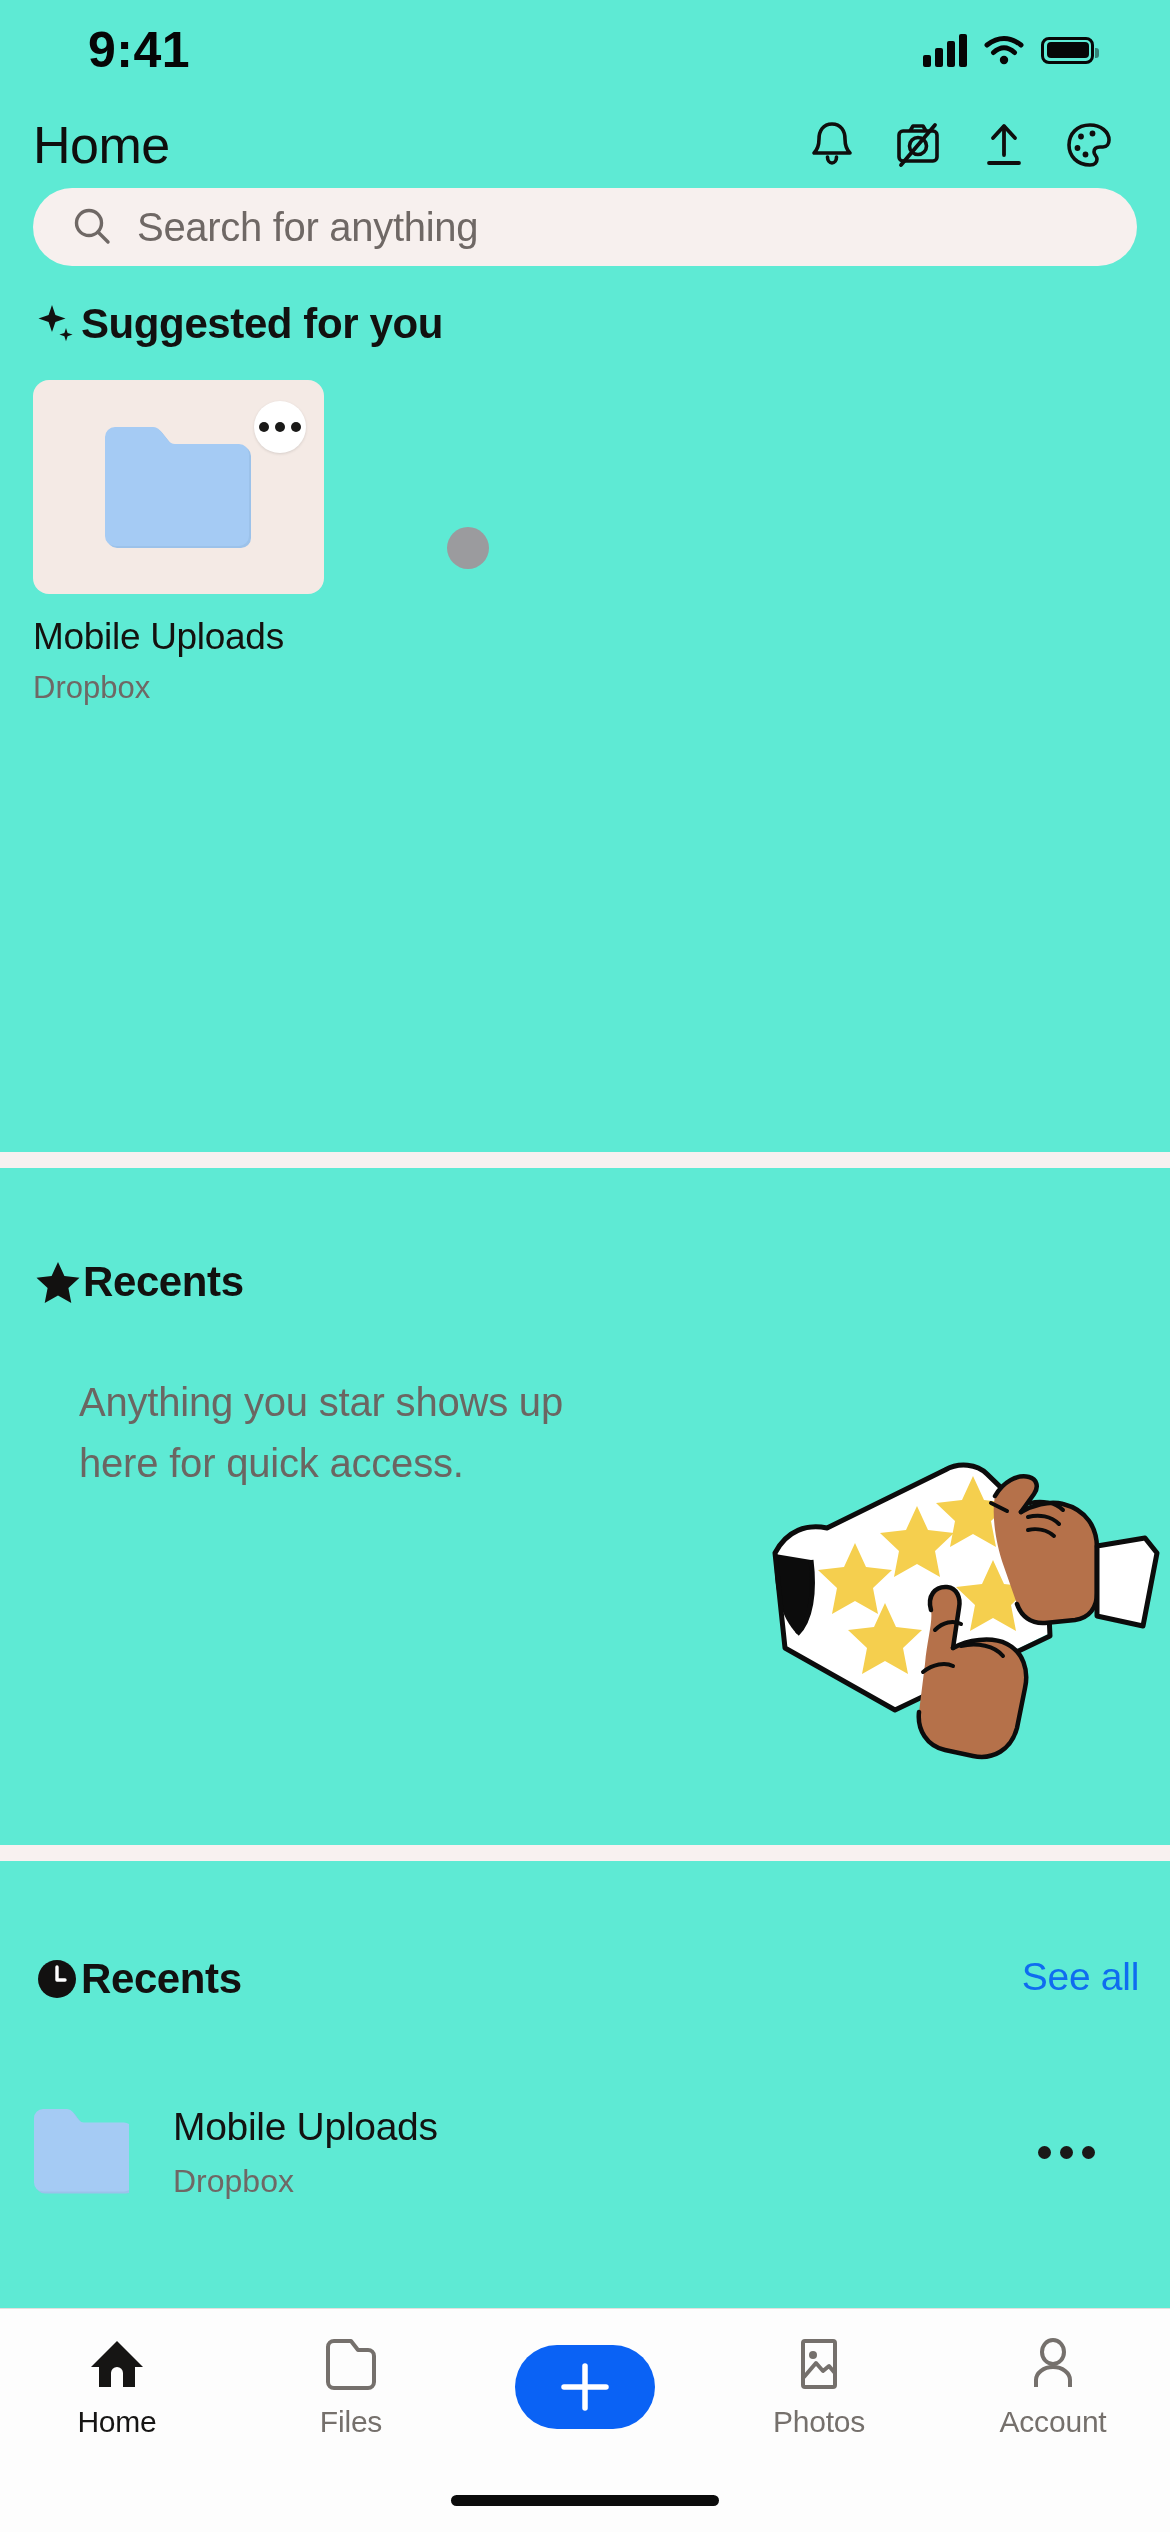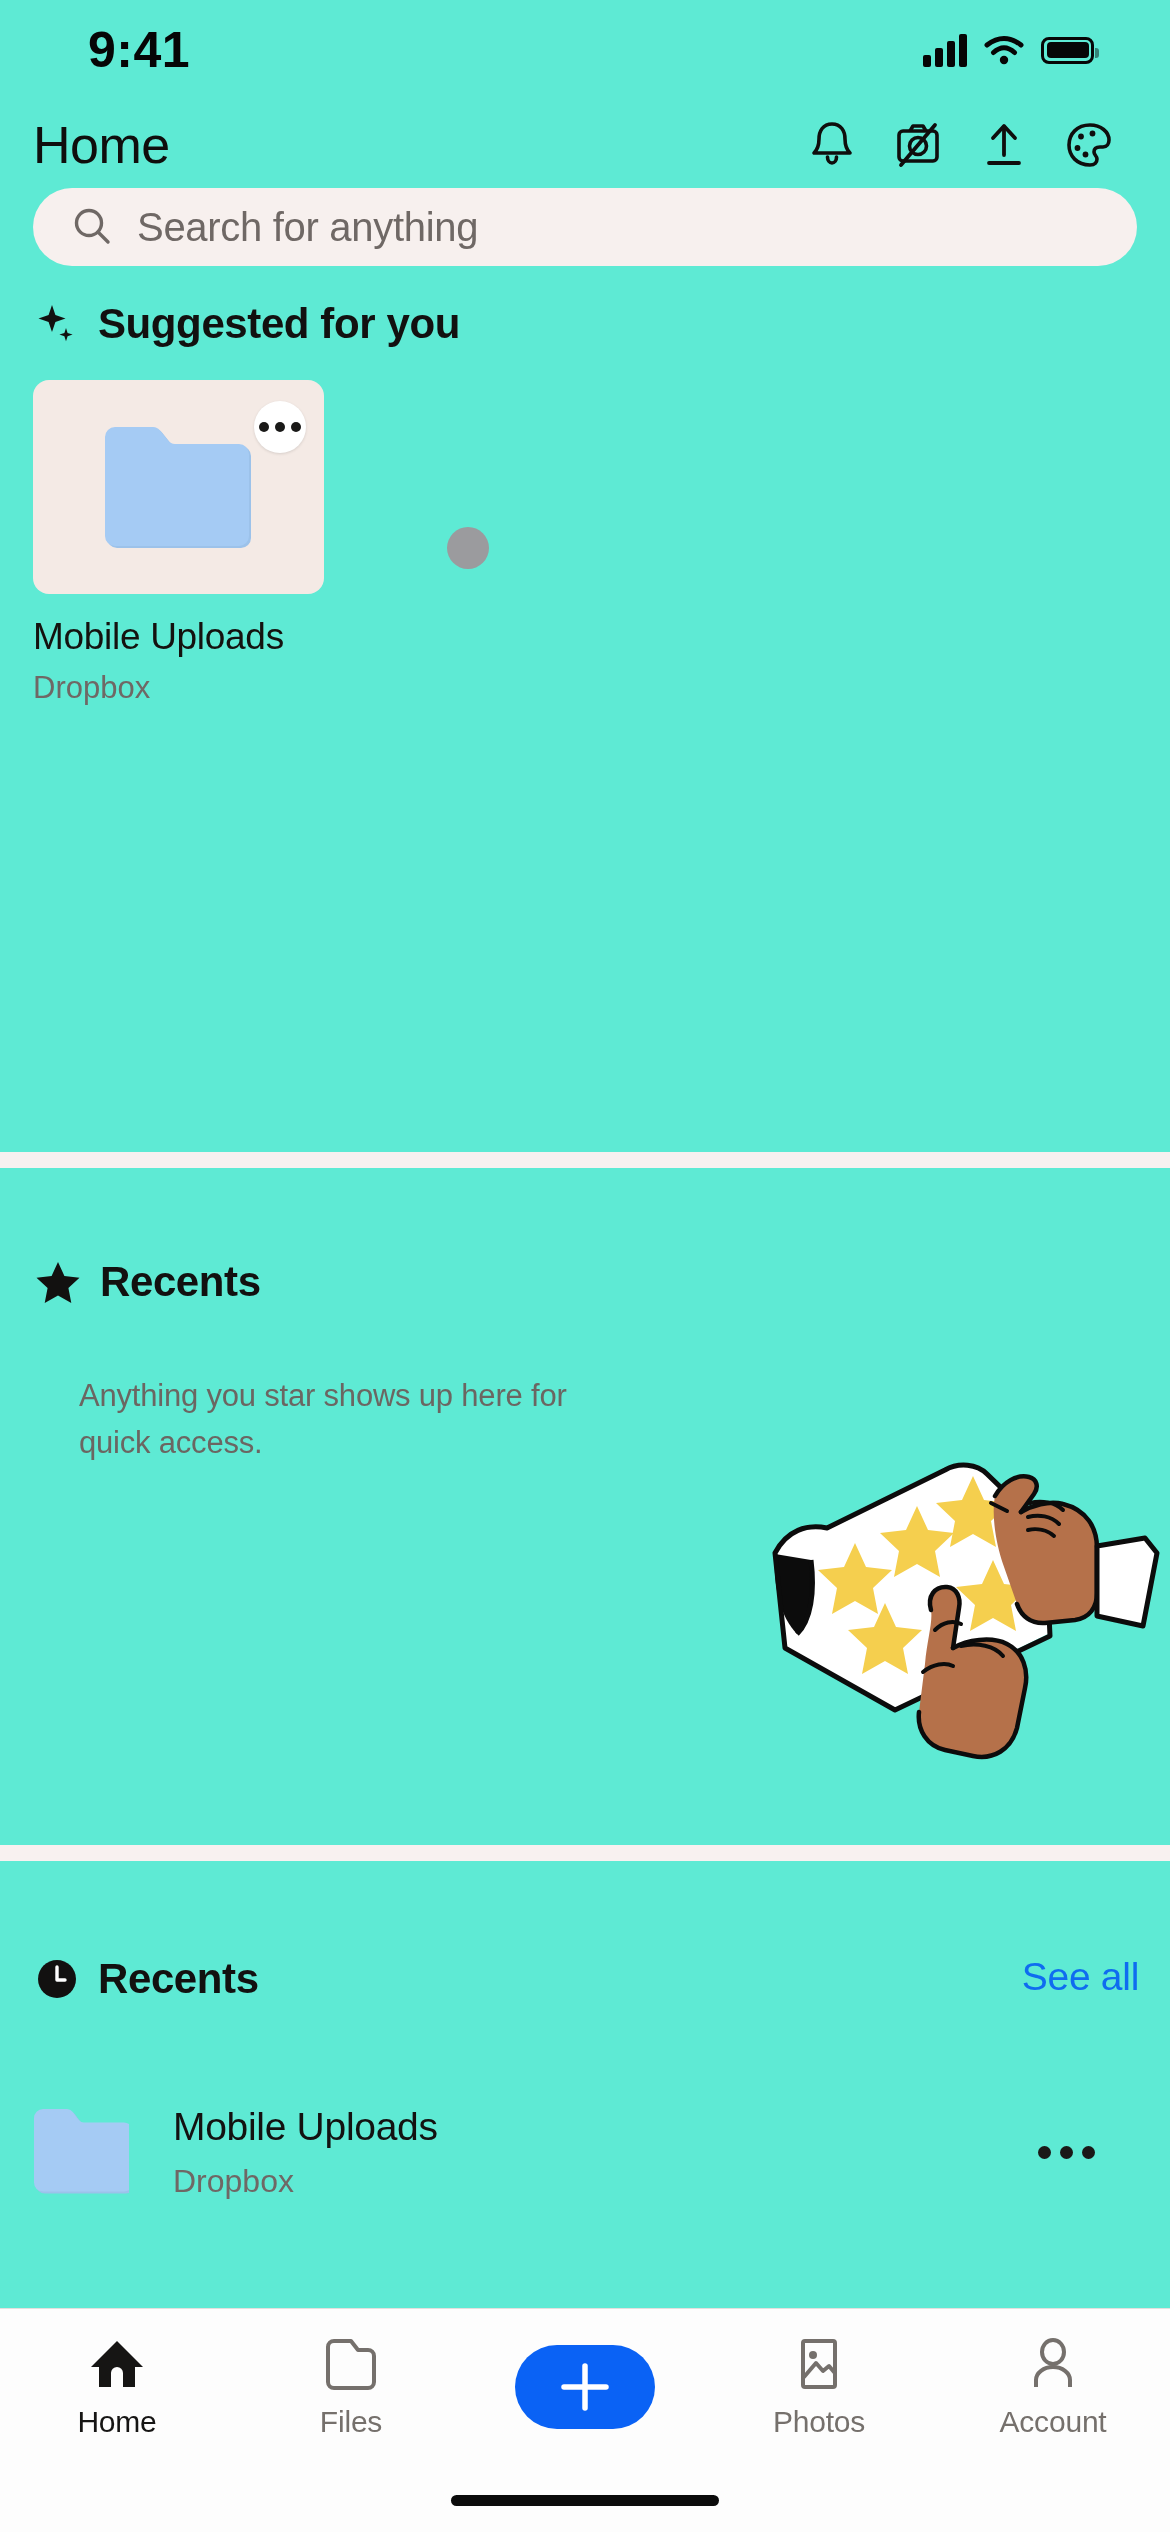--- a/index.html
+++ b/index.html
@@ -43,21 +43,21 @@
 
   
   .search {
     position:absolute; top:188px; left:33px; width:1104px; height:78px;
     background:#f7f0ee; border-radius:39px;
     display:flex; align-items:center; padding:0 38px; gap:24px;
   }
   .search-ph { font-size:40px; color:#6f6865; letter-spacing:-0.3px; }
 
   
-  .sec-head { display:flex; align-items:center; gap:19px; }
+  .sec-head { display:flex; align-items:center; gap:2px; }
   .sec-title { font-size:42px; font-weight:700; color:#121110; letter-spacing:-0.4px; }
 
   #suggested-head { position:absolute; top:300px; left:35px; }
   #suggested-card { position:absolute; top:380px; left:33px; width:291px; }
   .thumb {
     width:291px; height:214px; background:#f4eae5; border-radius:16px;
     position:relative; display:flex; align-items:center; justify-content:center;
   }
   .kebab-circle {
     position:absolute; top:21px; right:18px; width:52px; height:52px; border-radius:50%;
@@ -72,21 +72,21 @@
      border-radius:50%; background:#9b9b9e; }
 
   
   .divider { position:absolute; left:0; width:1170px; height:16px; background:#f8f1f0; }
   #div-1 { top:1152px; }
   #div-2 { top:1845px; }
 
   
   #starred-head { position:absolute; top:1258px; left:35px; }
   .starred-body { position:absolute; top:1372px; left:79px; width:560px; }
-  .starred-text { font-size:31px; line-height:1.52; color:#6b6662; letter-spacing:-0.2px; }
+  .starred-text { font-size:40px; line-height:1.52; color:#6b6662; letter-spacing:-0.2px; }
   #starred-art { position:absolute; top:1378px; left:745px; width:420px; height:400px; }
 
   
   #recents-head { position:absolute; top:1955px; left:35px; display:flex;
      align-items:flex-start; justify-content:space-between; width:1104px; }
   .see-all { font-size:39px; color:#0f6cf0; letter-spacing:-0.3px; }
   .recent-row { position:absolute; top:2092px; left:33px; width:1104px; height:120px;
      display:flex; align-items:center; }
   .recent-meta { margin-left:44px; flex:1; }
   .recent-name { font-size:39px; color:#131211; letter-spacing:-0.3px; }

